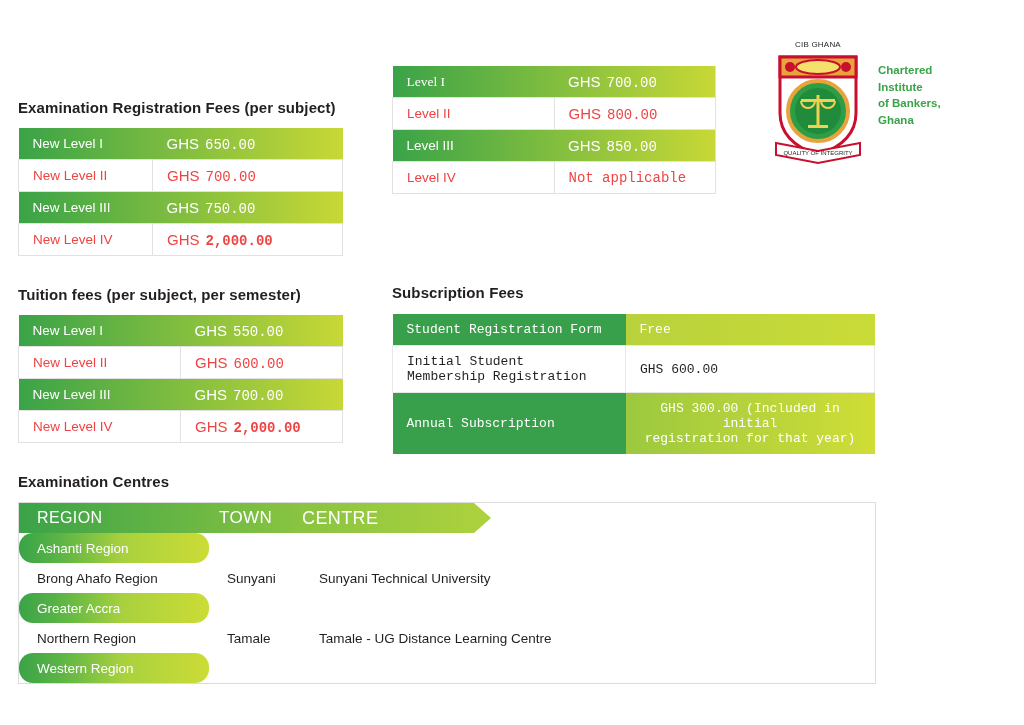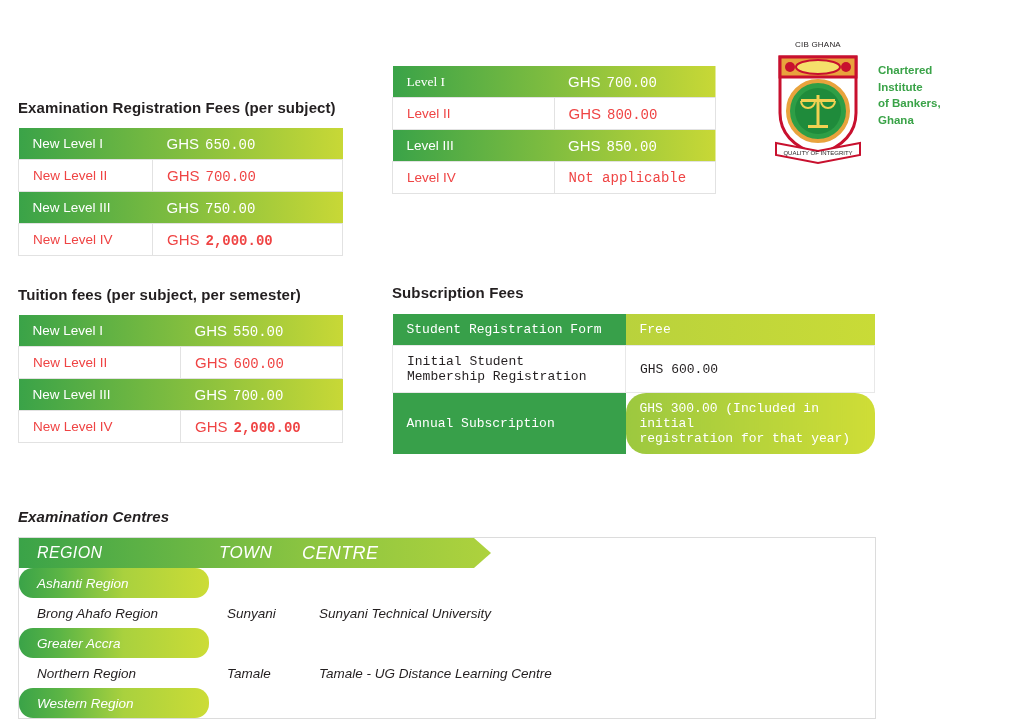--- a/index.html
+++ b/index.html
@@ -90,24 +90,24 @@
     border: 1px solid #e8e8e8;
     font-family: Liberation Mono, monospace;
   }
   .sub-table tr.green td {
     color: #ffffff;
     border: none;
   }
   .sub-left { background: #38a04a; }
   .sub-right-lime { background: linear-gradient(to right, #b9d23c, #c9db37); }
   .sub-right-lime2 { background: linear-gradient(to right, #9cc83f, #cfdd36); }
-  .sub-center { text-align: left; border-radius: 20px; }
-
-  
-  #centres { left: 18px; top: 469px; font-style: italic; }
+  .sub-center { text-align: center; }
+
+  
+  #centres { left: 18px; top: 434px; }
   .centres-wrap {
     width: 856px;
     border: 1px solid #dcdcdc;
     background: #fff;
   }
   .centres-table {
     border-collapse: collapse;
     table-layout: fixed;
     width: 856px;
   }

